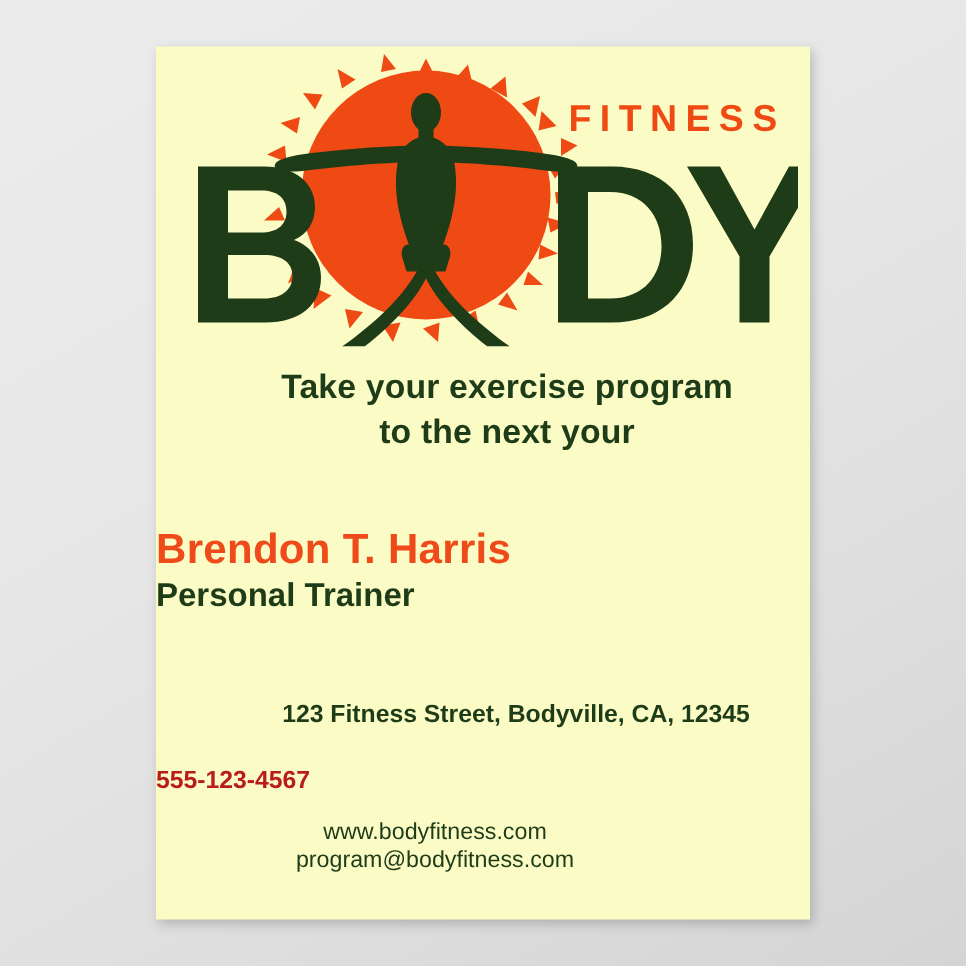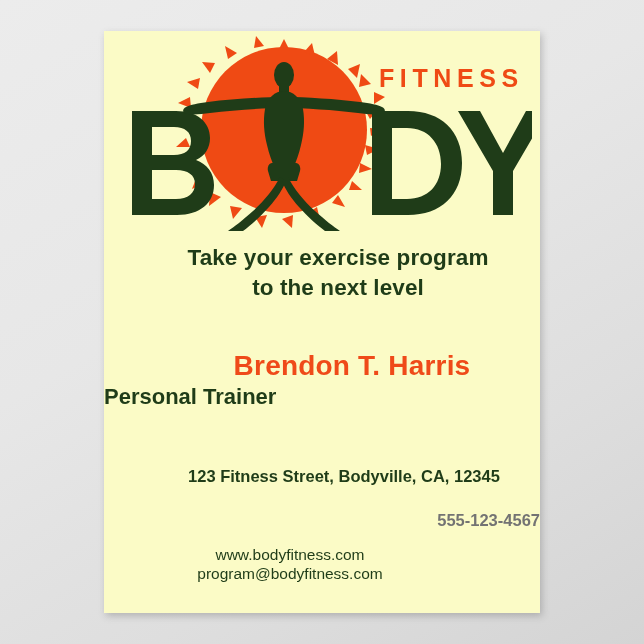--- a/index.html
+++ b/index.html
@@ -63,21 +63,21 @@
     font-weight: 600;
     letter-spacing: 0.1px;
   }
   .tagline .ln { display: block; white-space: nowrap; margin-left: 32px; }
 
   .trainer-name {
     position: absolute;
     left: 0;
     top: 318px;
     width: 496px;
-    text-align: center;
+    text-align: left;
     color: #ef4a19;
     font-size: 28px;
     line-height: 34px;
     font-weight: 700;
     letter-spacing: 0.2px;
   }
 
   .trainer-title {
     position: absolute;
     left: 0;
@@ -100,22 +100,22 @@
     line-height: 22px;
     font-weight: 600;
     padding-left: 22px;
   }
 
   .phone {
     position: absolute;
     left: 0;
     top: 478px;
     width: 436px;
-    text-align: right;
-    color: #737373;
+    text-align: left;
+    color: #b91c1c;
     font-size: 16.5px;
     line-height: 22px;
     font-weight: 600;
   }
 
   .web-block {
     position: absolute;
     left: 0;
     top: 514px;
     width: 372px;
@@ -207,21 +207,21 @@
 
         <g>
           <path fill="#1f3c18" d="M346 76 h22 l23 42 l23 -42 h22 l-35 60 v44 h-20 v-44 Z"></path>
         </g>
 
       </svg>
     </div>
 
     <div class="tagline">
       <span class="ln">Take your exercise program</span>
-      <span class="ln">to the next level</span>
+      <span class="ln">to the next your</span>
     </div>
 
     <div class="trainer-name">Brendon T. Harris</div>
     <div class="trainer-title">Personal Trainer</div>
 
     <div class="address">123 Fitness Street, Bodyville, CA, 12345</div>
     <div class="phone">555-123-4567</div>
     <div class="web-block">
       <span class="ln">www.bodyfitness.com</span>
       <span class="ln">program@bodyfitness.com</span>

